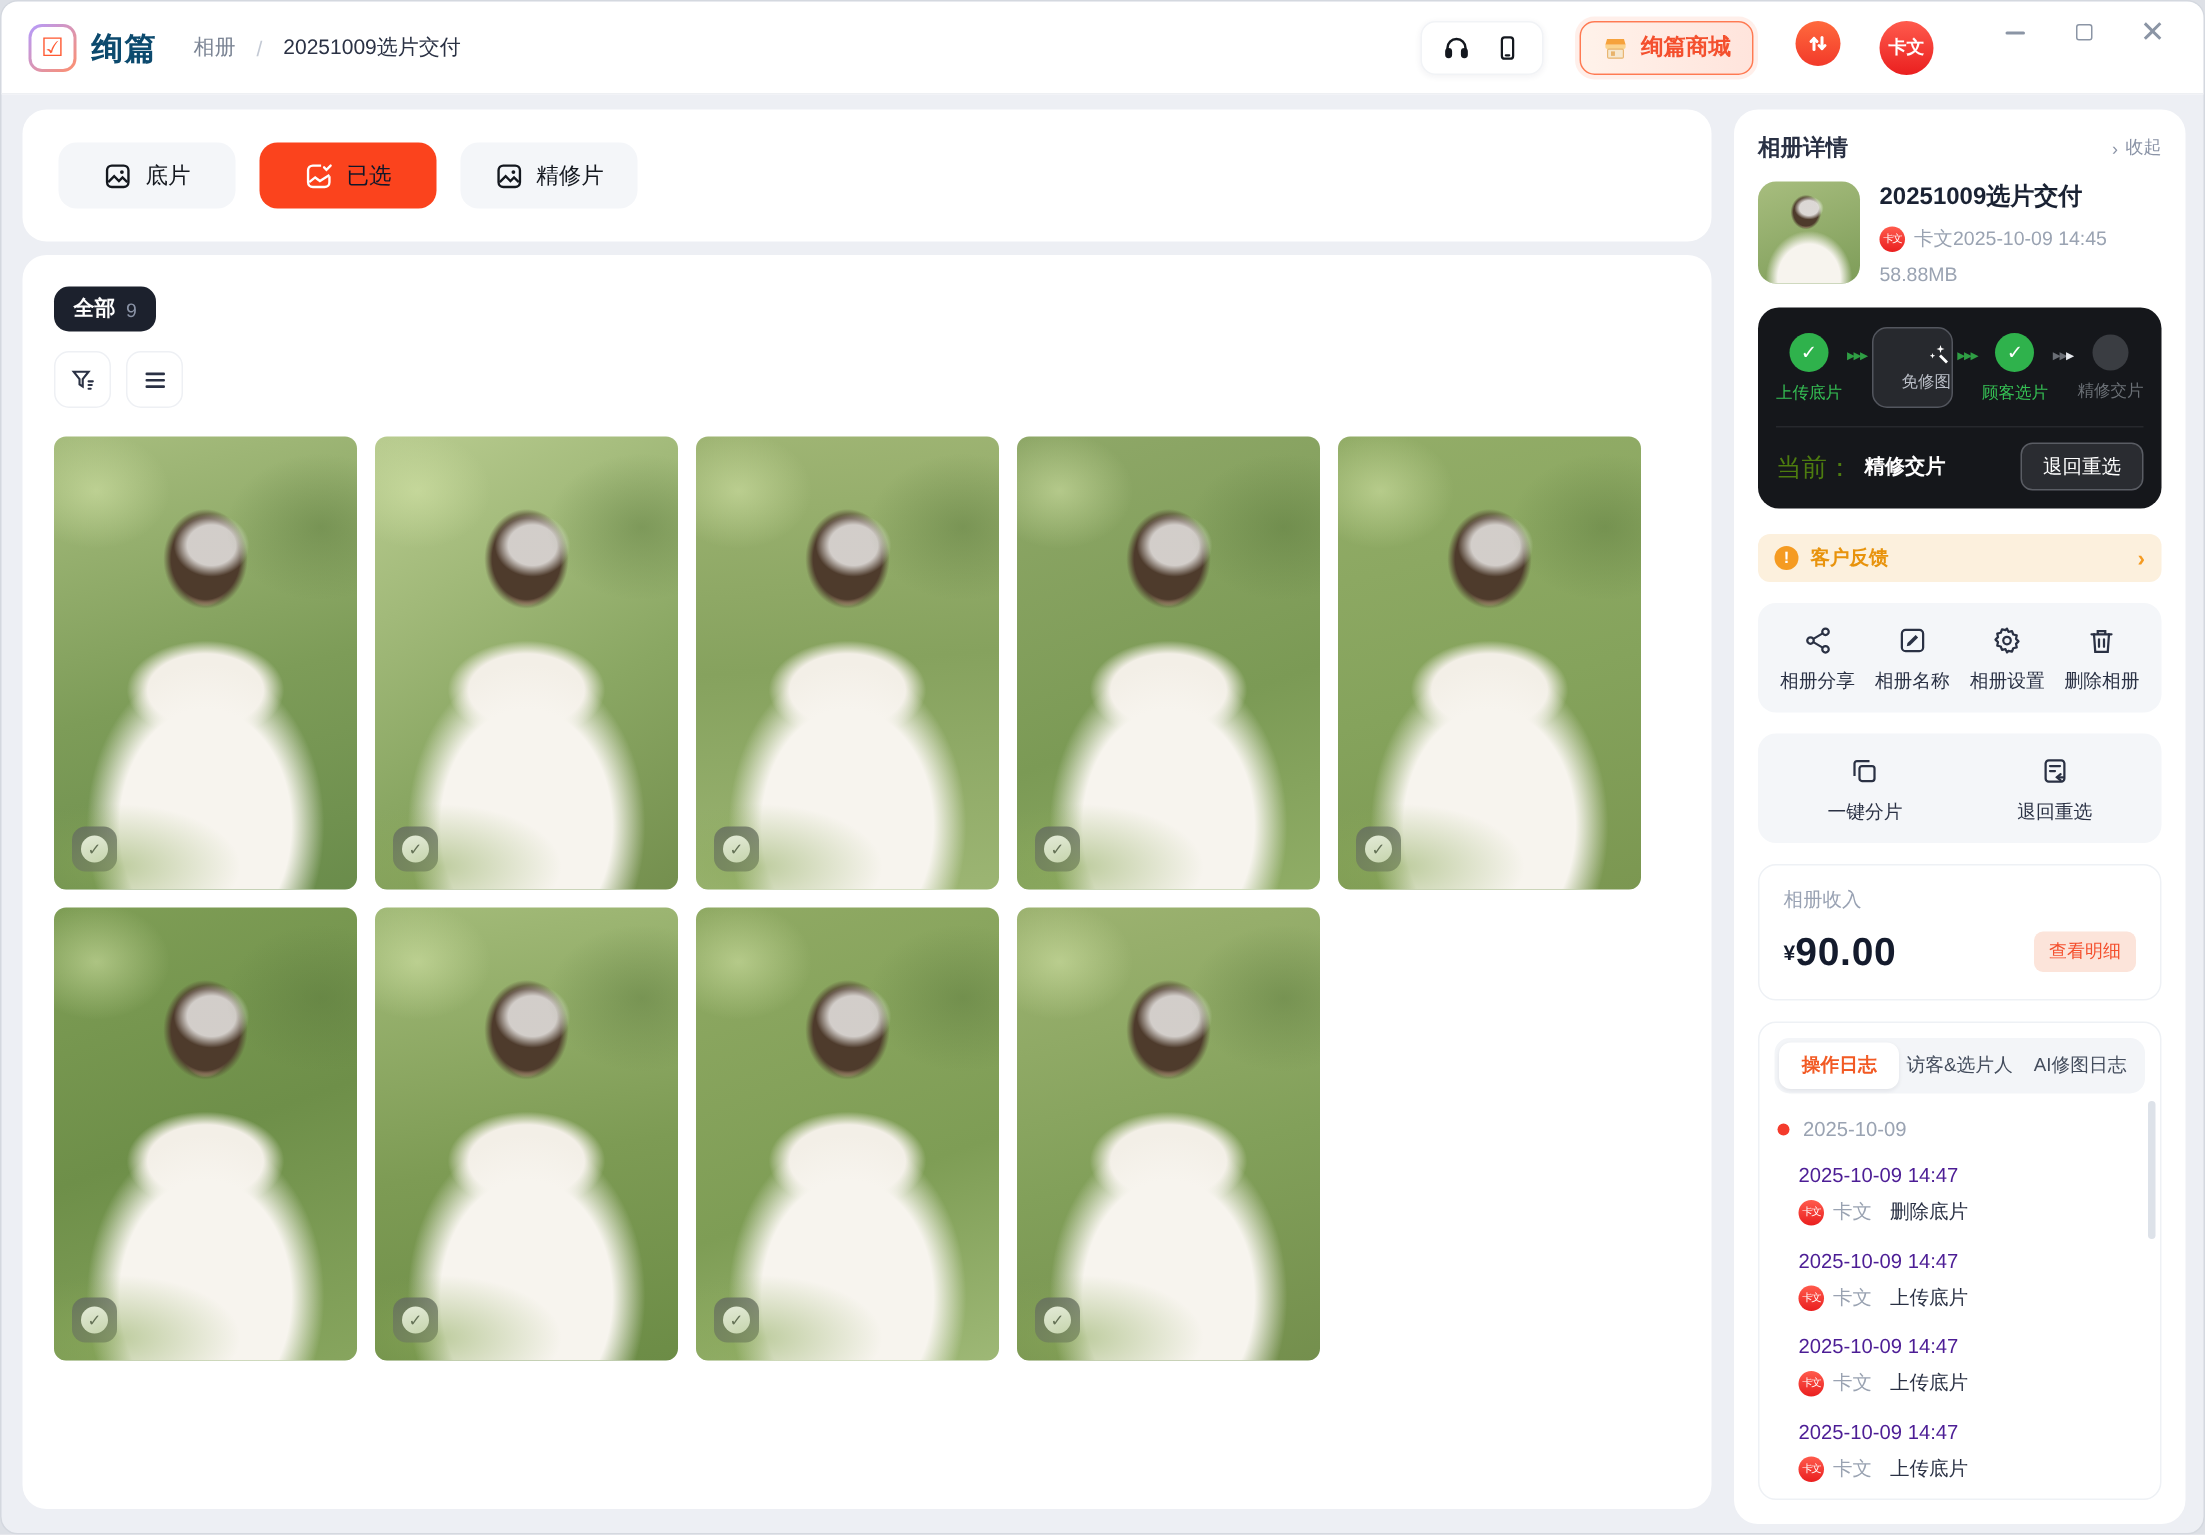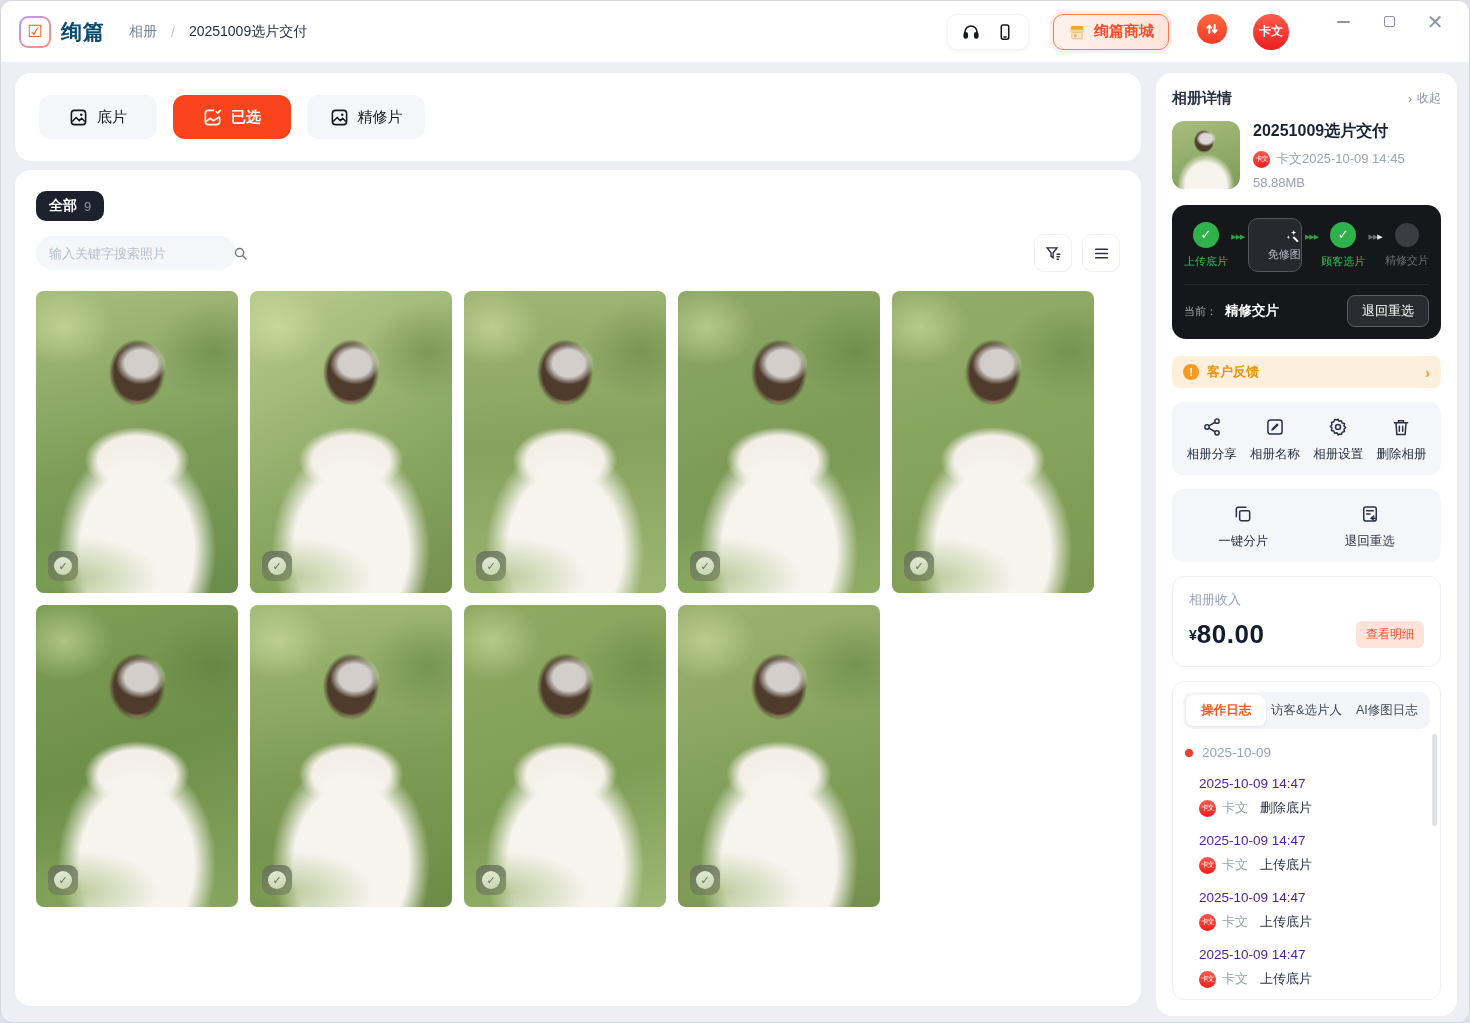--- a/index.html
+++ b/index.html
@@ -30,21 +30,21 @@
 
   
   .content { position:relative; height:961px; }
   .main-col { position:absolute; left:14px; top:10px; width:1126px; }
   .card { background:#fff; border-radius:16px; }
 
   
   .tabs-card { height:88px; display:flex; align-items:center; gap:16px; padding:0 24px; }
   .tab-pill { height:44px; min-width:118px; padding:0 22px; border-radius:12px; background:#f4f6f9; display:flex; align-items:center; justify-content:center; gap:9px; font-size:15px; color:#14181f; cursor:pointer; }
   .tab-pill svg { width:19px; height:19px; }
-  .tab-pill.active { background:#fb431d; color:#ffffff;font-weight:bold; }
+  .tab-pill.active { background:#fb431d; color:#0f172a; }
 
   
   .gallery-card { margin-top:9px; height:836px; padding:21px; }
   .chip-all { display:inline-flex; align-items:center; gap:7px; background:#1c212d; border-radius:10px; padding:6px 13px; cursor:pointer; }
   .chip-all .t1 { color:#fff; font-size:14px; font-weight:600; }
   .chip-all .t2 { color:#8a93a6; font-size:13px; }
   .search-row { margin-top:13px; display:flex; align-items:center; justify-content:space-between; }
   .search-box { width:200px; height:34px; border-radius:17px; background:#f4f6f9; display:flex; align-items:center; padding:0 13px; gap:8px; }
   .search-box input { flex:1; border:none; outline:none; background:transparent; font-size:13px; color:#333; font-family:inherit; }
   .search-box input::placeholder { color:#b7bfcc; }
@@ -110,21 +110,21 @@
   .step-box { width:54px; height:54px; border-radius:10px; background:#27292e; border:1px solid #53565e; display:flex; flex-direction:column; align-items:flex-end; justify-content:center; gap:3px; }
   .step-box .slabel { color:#b9bdc6; }
   .step-pending .dot { width:24px; height:24px; border-radius:50%; background:#3a3d42; }
   .step-pending .slabel { color:#6b7076; }
   .slabel { font-size:11px; white-space:nowrap; }
   .arrows { font-size:7px; letter-spacing:-1px; margin:0 1px; padding-bottom:16px; }
   .arrows.g { color:#2f9e44; }
   .arrows.w { color:#6a6e75; } .arrows.w b { color:#e8eaee; }
   .prog-divider { height:1px; background:#26282d; margin:12px 0 10px; }
   .prog-bottom { display:flex; align-items:center; }
-  .cur-label { color:#a3a3a3; font-size:11px; }
+  .cur-label { color:#4d7c0f; font-size:17px; }
   .cur-value { color:#fff; font-size:13.5px; font-weight:700; margin-left:8px; }
   .back-btn { margin-left:auto; background:#2a2c31; border:1px solid #5a5d64; color:#fff; font-size:13px; border-radius:8px; padding:6px 14px; cursor:pointer; font-family:inherit; }
 
   
   .feedback { margin-top:17px; height:32px; border-radius:8px; background:#fcf0dd; display:flex; align-items:center; padding:0 11px; gap:8px; cursor:pointer; }
   .fb-ex { width:16px; height:16px; border-radius:50%; background:#f59b22; color:#fff; font-size:11px; font-weight:800; display:flex; align-items:center; justify-content:center; }
   .fb-text { color:#e8930c; font-size:13px; font-weight:700; }
   .fb-chev { margin-left:auto; color:#f59b22; font-size:15px; font-weight:700; }
 
   
@@ -255,29 +255,20 @@
         </div>
       </div>
 
       <div class="card gallery-card">
         <div class="chip-all">
           <span class="t1">全部</span>
           <span class="t2">9</span>
         </div>
 
         <div class="search-row">
-          <div class="search-box">
-            <input type="text" placeholder="输入关键字搜索照片" style="">
-            <span>
-              <svg width="15" height="15" viewBox="0 0 24 24" fill="none" stroke="#6b7482" stroke-width="2.2" stroke-linecap="round">
-                  <circle cx="10.5" cy="10.5" r="6.5"></circle>
-                  <path d="M15.5 15.5L21 21"></path>
-                </svg>
-            </span>
-          </div>
           <div class="sr-btns">
             <div class="sq-btn">
               <svg width="17" height="17" viewBox="0 0 24 24" fill="none" stroke="#2a3144" stroke-width="2" stroke-linecap="round">
                   <path d="M3 4h14l-5.5 7v7l-3-2v-5z"></path>
                   <path d="M17 13h4M17 16.5h3M17 20h2"></path>
                 </svg>
             </div>
             <div class="sq-btn">
               <svg width="17" height="17" viewBox="0 0 24 24" fill="none" stroke="#2a3144" stroke-width="2.4" stroke-linecap="round">
                   <path d="M4 6h16M4 12h16M4 18h16"></path>
@@ -449,21 +440,21 @@
               <path d="M13.8 17h4.7"></path>
             </svg>
           <div class="act-label">退回重选</div>
         </div>
       </div>
 
       <div class="income-card">
         <div class="income-title">相册收入</div>
         <div class="income-row">
           <span class="income-cur">¥</span>
-          <span class="income-amt">80.00</span>
+          <span class="income-amt">90.00</span>
           <button class="detail-btn">查看明细</button>
         </div>
       </div>
 
       <div class="logs-card">
         <div class="log-tabbar">
           <div class="log-tab active">操作日志</div>
           <div class="log-tab">访客&amp;选片人</div>
           <div class="log-tab">AI修图日志</div>
         </div>

